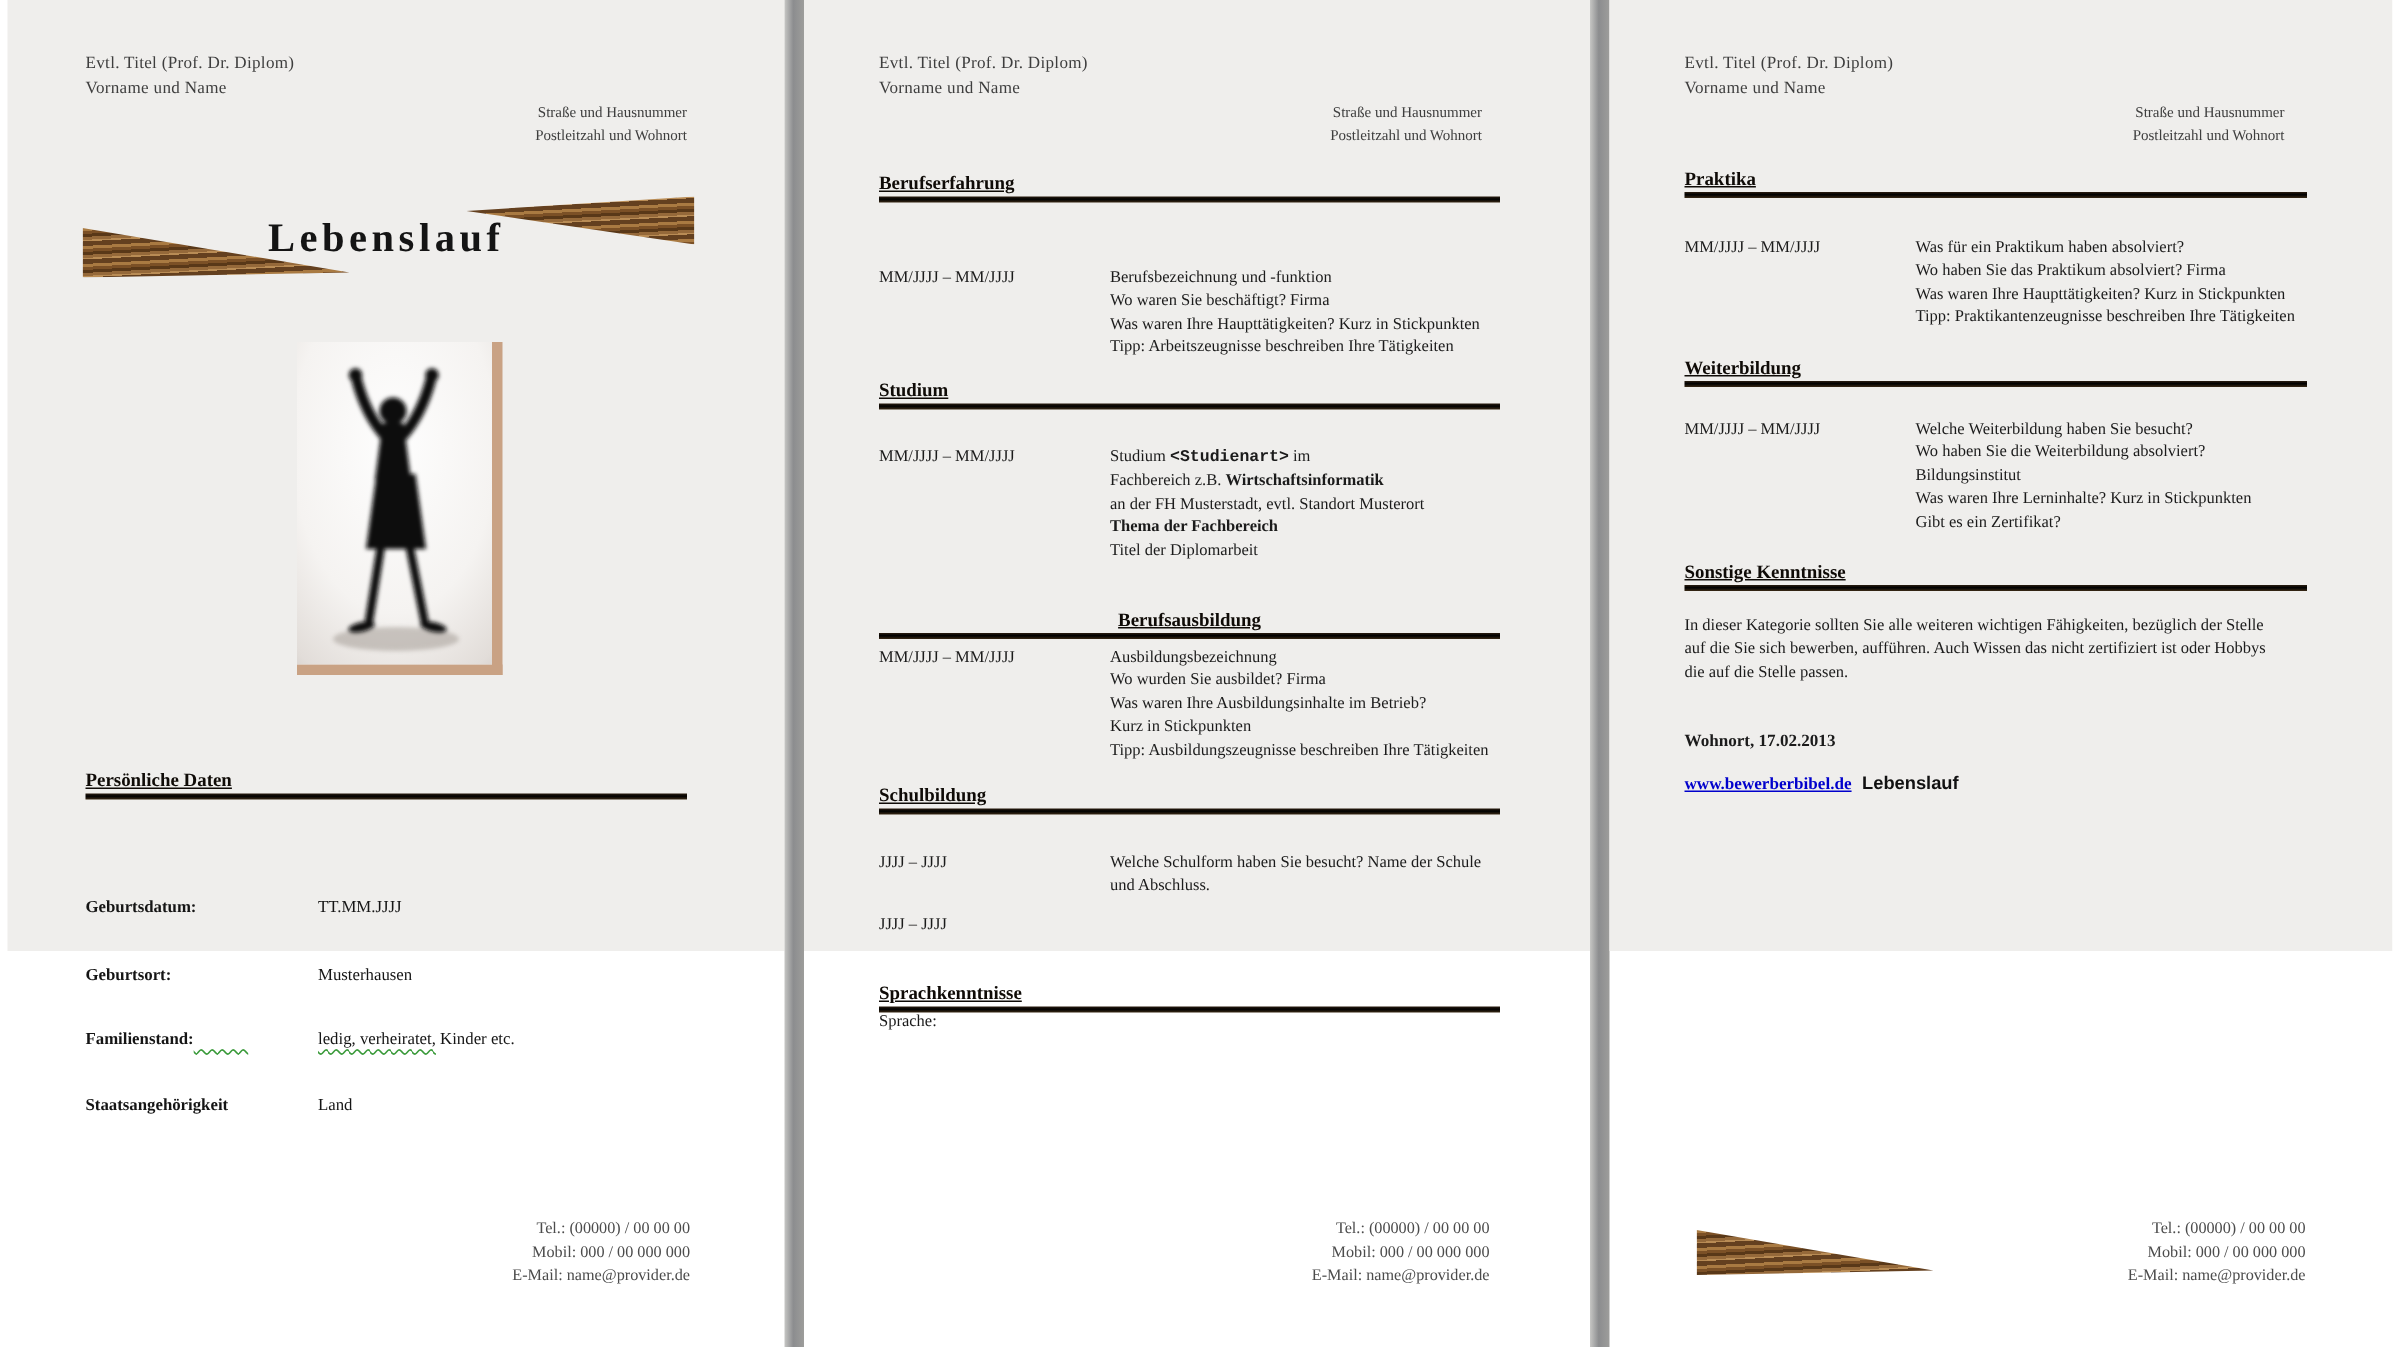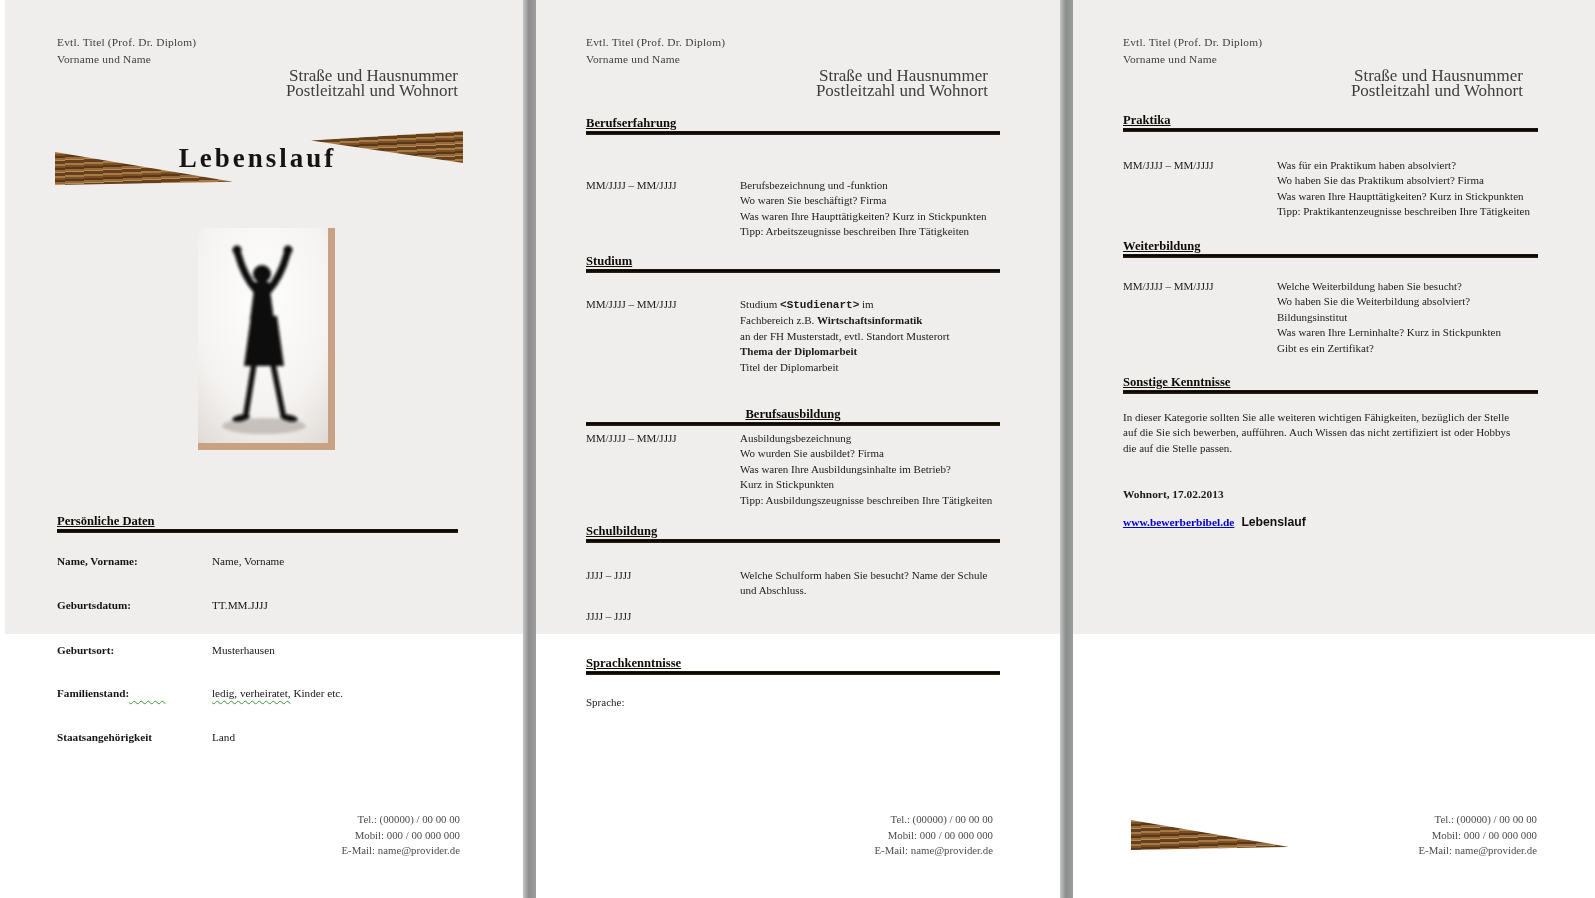--- a/index.html
+++ b/index.html
@@ -6,21 +6,21 @@
   body{
     width:1595px;height:898px;position:relative;overflow:hidden;
     background:#ffffff;
     font-family:"Liberation Serif","DejaVu Serif",serif;
     color:#1b1b1b;
   }
   .page{position:absolute;top:0;height:634px;background:#efeeec;}
   .sep{position:absolute;top:0;height:898px;width:13px;
        background:linear-gradient(90deg,#c6c6c4 0,#8c8d8f 45%,#9d9d9b 100%);}
   .hdr{position:absolute;font-size:11.4px;line-height:16.5px;color:#3e3e3e;letter-spacing:.2px;}
-  .addr{position:absolute;text-align:right;font-size:17px;line-height:15px;color:#3e3e3e;}
+  .addr{position:absolute;text-align:right;font-size:10px;line-height:15px;color:#3e3e3e;}
   .doc-title{position:absolute;font-size:27px;font-weight:bold;letter-spacing:3px;
              color:#141414;text-align:center;z-index:2;}
   .wood{position:absolute;
         background:repeating-linear-gradient(177deg,#a97a42 0 2px,#7b5026 2px 4px,#593818 4px 6px,#95693a 6px 8px,#b98c55 8px 9px,#64401f 9px 12px);}
   .tri-l{clip-path:polygon(0 0,100% 90%,0 100%);}
   .tri-r{clip-path:polygon(0 30%,100% 0,100% 100%);}
   .photo-wrap{position:absolute;left:193px;top:228px;
               border-right:7px solid #c9a284;border-bottom:7px solid #c9a284;}
   .photo-wrap svg{display:block;}
   .section{position:absolute;}
@@ -89,24 +89,20 @@
         <ellipse cx="91" cy="190" rx="9" ry="3.2" transform="rotate(12 91 190)" stroke="none"></ellipse>
       </g>
     </svg>
   </div>
 
   <div class="section" style="left:52px;right:65px;top:511px;">
     <span class="sh">Persönliche Daten</span>
     <div class="rule"></div>
   </div>
 
-  <div class="row" style="left:52px;right:65px;top:554px;">
-    <div class="lbl">Name, Vorname:</div>
-    <div class="val">Name, Vorname</div>
-  </div>
   <div class="row" style="left:52px;right:65px;top:643px;">
     <div class="lbl">Geburtsort:</div>
     <div class="val">Musterhausen</div>
   </div>
   <div class="row" style="left:52px;right:65px;top:598px;">
     <div class="lbl">Geburtsdatum:</div>
     <div class="val">TT.MM.JJJJ</div>
   </div>
   <div class="row" style="left:52px;right:65px;top:686px;">
     <div class="lbl"><span>Familienstand:</span><span class="wavy">&nbsp;&nbsp;&nbsp;&nbsp;&nbsp;&nbsp;&nbsp;&nbsp;&nbsp;&nbsp;&nbsp;&nbsp;&nbsp;</span></div>
@@ -144,21 +140,21 @@
     <div class="date">MM/JJJJ – MM/JJJJ</div>
     <div class="txt"><span>Berufsbezeichnung und -funktion</span><br><span>Wo waren Sie beschäftigt? Firma</span><br><span>Was waren Ihre Haupttätigkeiten? Kurz in Stickpunkten</span><br><span>Tipp: Arbeitszeugnisse beschreiben Ihre Tätigkeiten</span></div>
   </div>
 
   <div class="section" style="left:50px;right:60px;top:251px;">
     <span class="sh">Studium</span>
     <div class="rule"></div>
   </div>
   <div class="entry" style="left:50px;right:10px;top:297px;">
     <div class="date">MM/JJJJ – MM/JJJJ</div>
-    <div class="txt"><span>Studium </span><span style="font-weight: bold; font-family: Liberation Mono, monospace;">&lt;Studienart&gt;</span><span> im</span><br><span>Fachbereich z.B. </span><span style="font-weight: bold;">Wirtschaftsinformatik</span><br><span>an der FH Musterstadt, evtl. Standort Musterort</span><br><span style="font-weight: bold;">Thema der Diplomarbeit</span><br><span>Titel der Diplomarbeit</span></div>
+    <div class="txt"><span>Studium </span><span style="font-weight: bold; font-family: Liberation Mono, monospace;">&lt;Studienart&gt;</span><span> im</span><br><span>Fachbereich z.B. </span><span style="font-weight: bold;">Wirtschaftsinformatik</span><br><span>an der FH Musterstadt, evtl. Standort Musterort</span><br><span style="font-weight: bold;">Thema der Fachbereich</span><br><span>Titel der Diplomarbeit</span></div>
   </div>
 
   <div class="section" style="left:50px;right:60px;top:404px;text-align:center;">
     <span class="sh">Berufsausbildung</span>
     <div class="rule"></div>
   </div>
   <div class="entry" style="left:50px;right:10px;top:431px;">
     <div class="date">MM/JJJJ – MM/JJJJ</div>
     <div class="txt"><span>Ausbildungsbezeichnung</span><br><span>Wo wurden Sie ausbildet? Firma</span><br><span>Was waren Ihre Ausbildungsinhalte im Betrieb?</span><br><span>Kurz in Stickpunkten</span><br><span>Tipp: Ausbildungszeugnisse beschreiben Ihre Tätigkeiten</span></div>
   </div>
@@ -173,21 +169,21 @@
   </div>
   <div class="entry" style="left:50px;right:10px;top:609px;">
     <div class="date">JJJJ – JJJJ</div>
     <div class="txt"></div>
   </div>
 
   <div class="section" style="left:50px;right:60px;top:653px;">
     <span class="sh">Sprachkenntnisse</span>
     <div class="rule"></div>
   </div>
-  <div class="entry" style="left:50px;right:10px;top:695px;gap:16px;">
+  <div class="entry" style="left:50px;right:10px;top:674px;gap:16px;">
     <div class="date">Sprache:</div>
   </div>
 
   <div class="foot" style="right:67px;left:100px;">
     <div>Tel.: (00000) / 00 00 00</div>
     <div>Mobil: 000 / 00 000 000</div>
     <div>E-Mail: name@provider.de</div>
   </div>
 </div>
 

